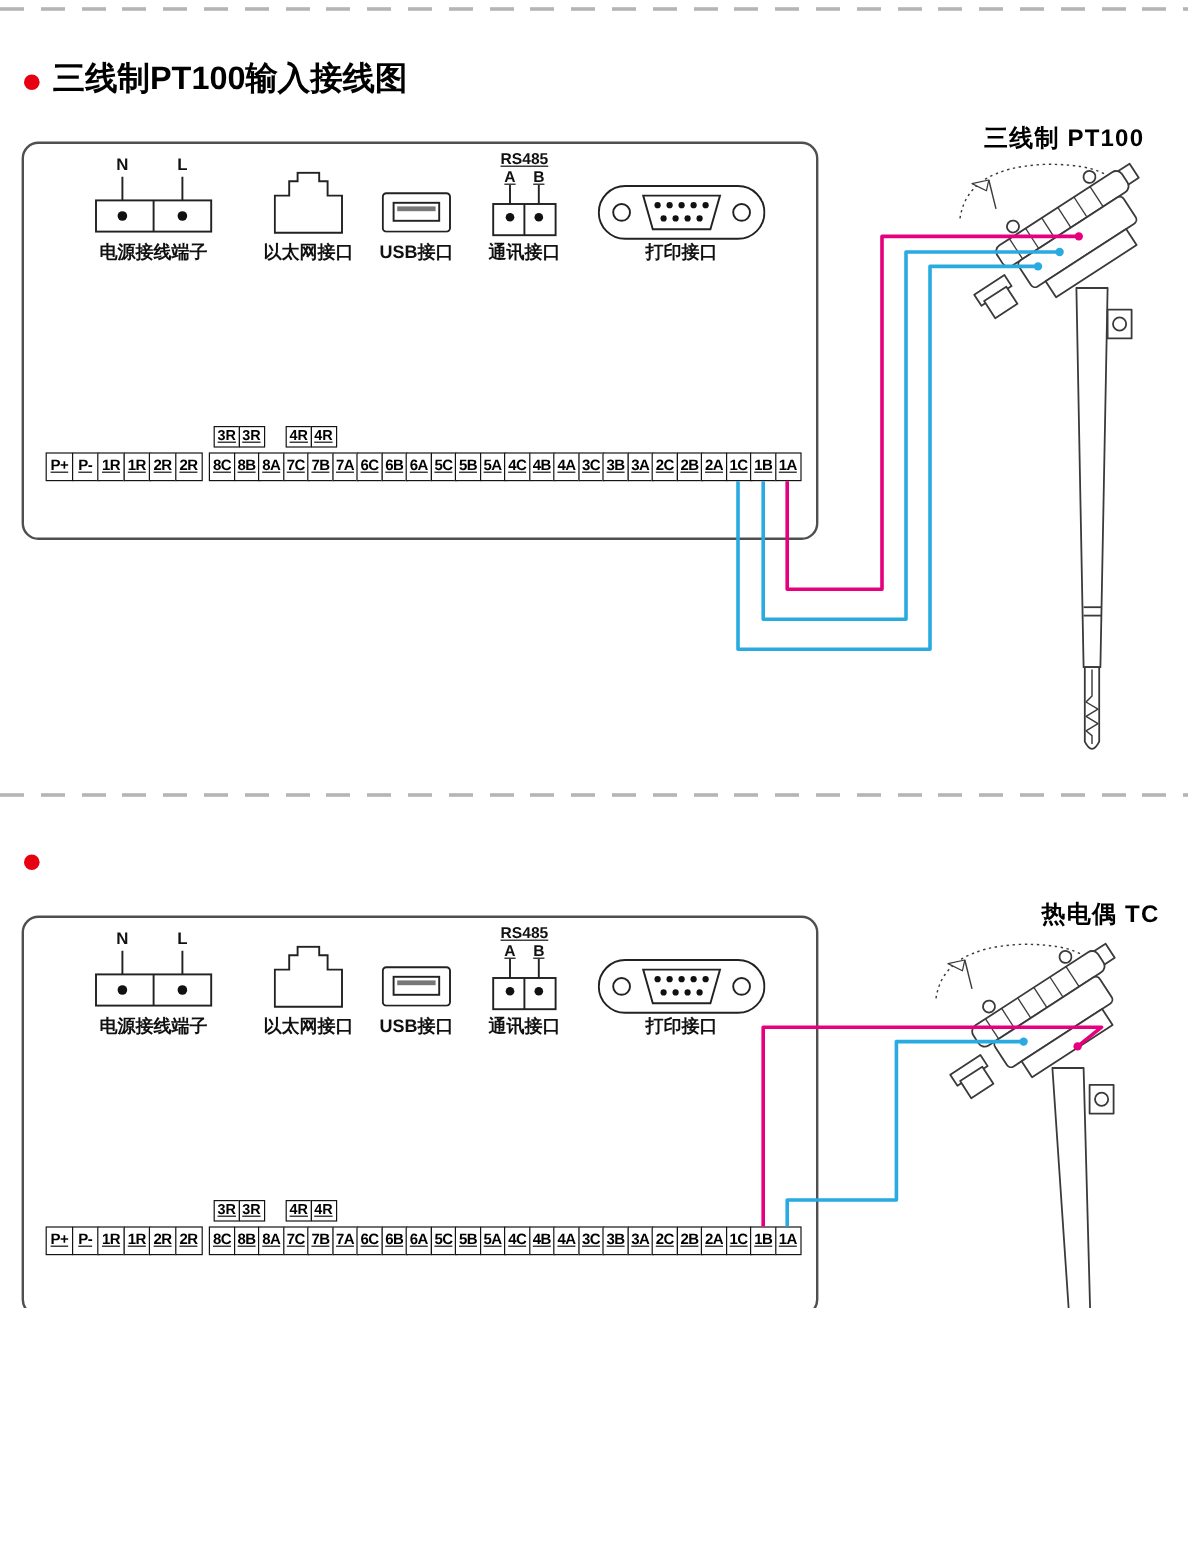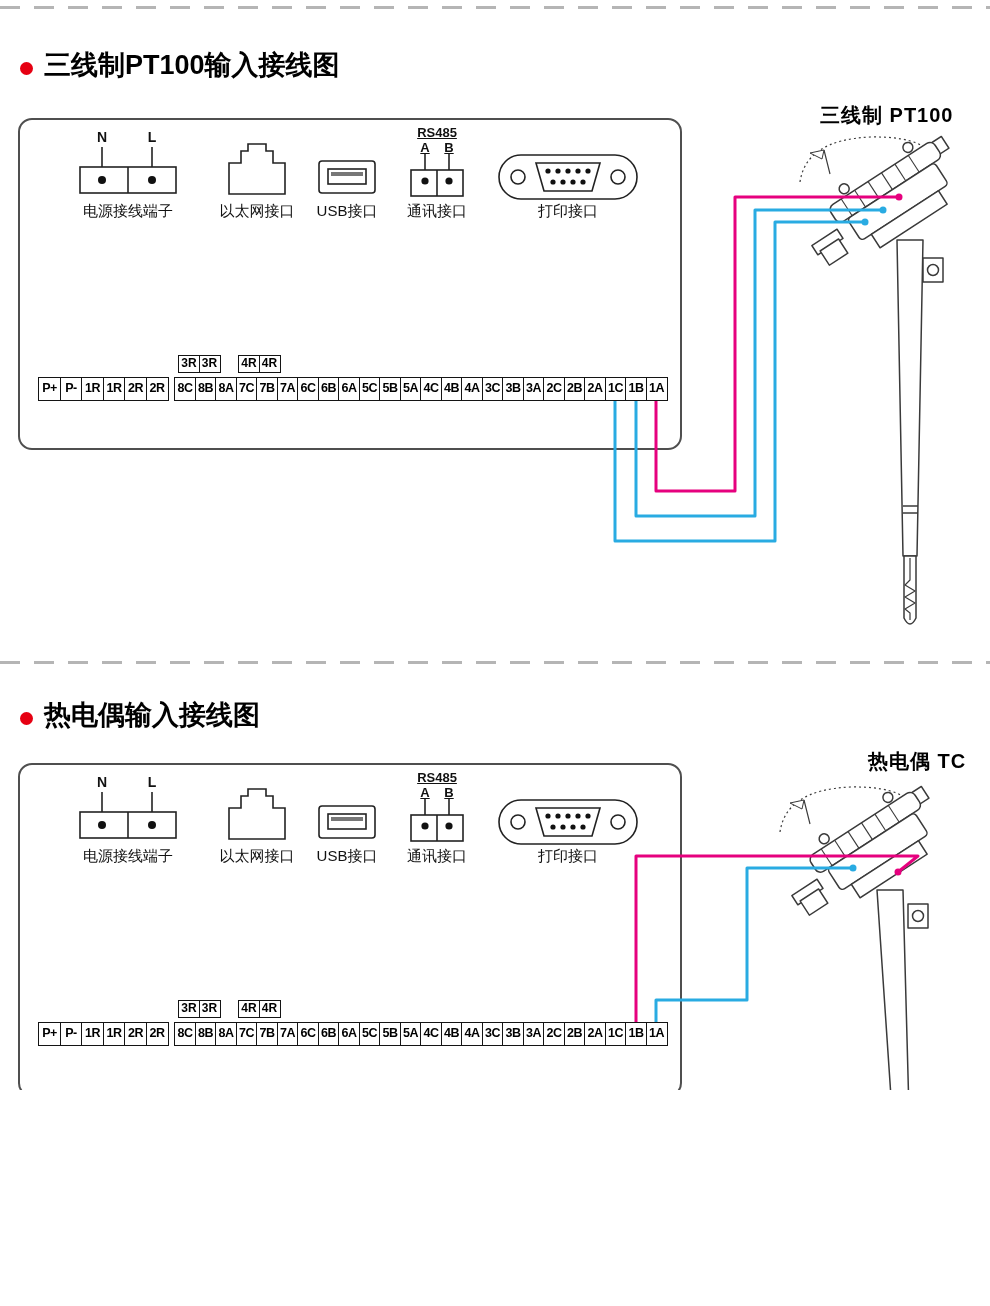--- a/index.html
+++ b/index.html
@@ -6,24 +6,24 @@
   .page{position:relative;width:990px;height:1090px;background:#fff;overflow:hidden;
         font-family:"Liberation Sans",sans-serif;color:#111;}
   .dash-line{position:absolute;left:0;width:990px;height:3px;
      background:repeating-linear-gradient(90deg,var(--dash-gray,#b5b5b5) 0 20px,transparent 20px 34px);}
   .bullet{position:absolute;width:13px;height:13px;border-radius:50%;background:var(--accent-red,#e60012);}
   .sec-title{position:absolute;font-size:27px;font-weight:600;line-height:34px;color:#000;white-space:nowrap;}
   .sensor-title{position:absolute;font-size:20px;font-weight:700;color:#000;white-space:nowrap;letter-spacing:1px;}
   .panel{position:absolute;border:2px solid #4f4f4f;border-radius:14px;background:#fff;}
   .pin-label{position:absolute;transform:translateX(-50%);font-size:14px;font-weight:700;line-height:16px;}
   .bus-label{position:absolute;transform:translateX(-50%);font-size:13px;font-weight:700;line-height:14px;text-decoration:underline;}
-  .port-label{position:absolute;transform:translateX(-50%);font-size:15px;font-weight:400;line-height:18px;white-space:nowrap;}
+  .port-label{position:absolute;transform:translateX(-50%);font-size:15px;font-weight:700;line-height:18px;white-space:nowrap;}
   .port{position:absolute;stroke:#222;stroke-width:1.6;fill:none;}
   .fdot{fill:#111;stroke:none;}
-  .strip{position:absolute;display:flex;}
+  .strip{position:absolute;display:flex;text-decoration:underline;}
   .strip .cell{box-sizing:border-box;background:#fff;border:1.5px solid #141414;text-align:center;
                font-weight:700;color:#000;}
   .strip .cell + .cell{margin-left:-1.5px;}
   .strip.main .cell{width:22px;height:24px;line-height:21px;font-size:12.5px;letter-spacing:-0.5px;}
   .strip.left6 .cell{width:23px;height:24px;line-height:21px;font-size:12.5px;letter-spacing:-0.5px;}
   .strip.relay .cell{width:22px;height:18px;line-height:15px;font-size:12px;}
   .overlay{position:absolute;left:0;top:0;pointer-events:none;}
   .wire{fill:none;stroke-width:3;stroke-linejoin:round;stroke-linecap:butt;}
   .wire.m{stroke:var(--wire-magenta,#e6007e);}
   .wire.c{stroke:var(--wire-cyan,#29abe2);}
@@ -158,21 +158,20 @@
       <span class="cell">2B</span>
       <span class="cell">2A</span>
       <span class="cell">1C</span>
       <span class="cell">1B</span>
       <span class="cell">1A</span>
     </div>
 
   <div class="dash-line" style="top:661px"></div>
 
   <span class="bullet" style="left:20px;top:712px"></span>
-  <h2 class="sec-title" style="left:44px;top:698px;margin:0">热电偶输入接线图</h2>
   <div class="sensor-title" style="left:868px;top:748px">热电偶 TC</div>
 
   <div class="panel" style="left:18px;top:763px;width:660px;height:330px"></div>
 
   <span class="pin-label" style="left:102px;top:774px">N</span>
   <span class="pin-label" style="left:152px;top:774px">L</span>
   <svg class="port" style="left:78px;top:792px" width="100" height="48">
       <use href="#sym-power"></use>
     </svg>
   <span class="port-label" style="left:128px;top:847px">电源接线端子</span>

